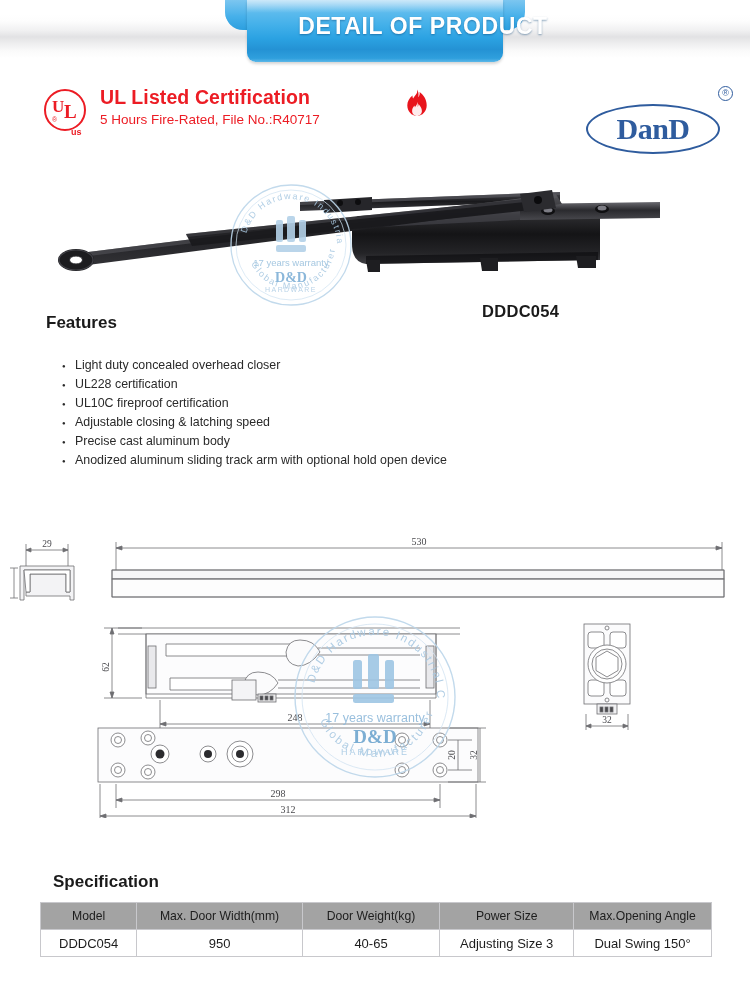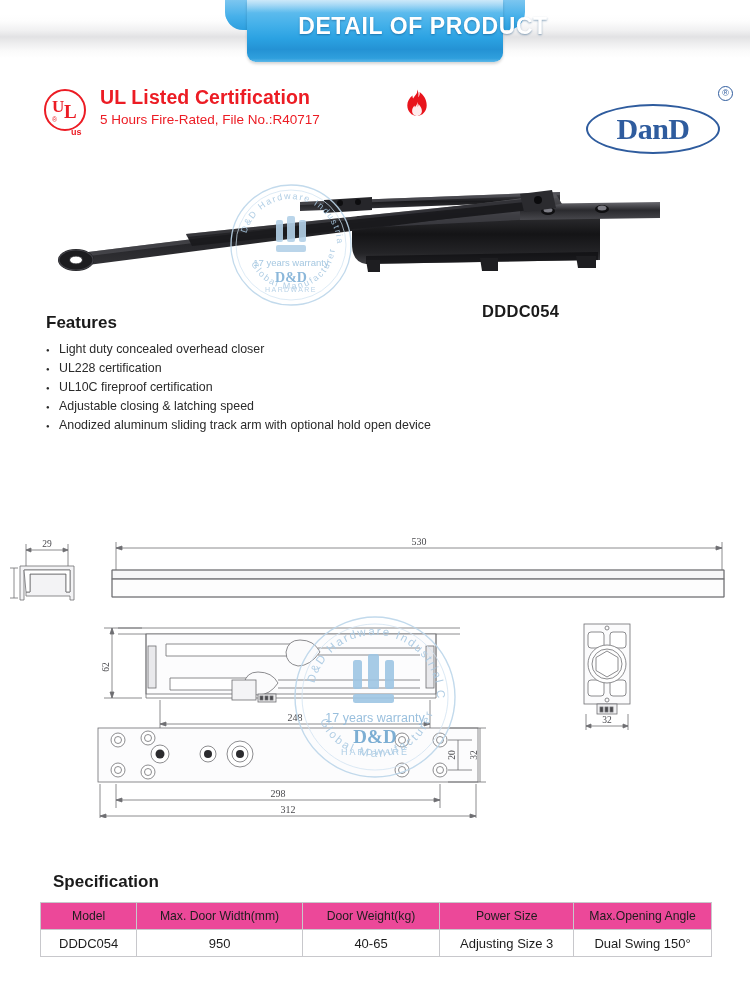--- a/index.html
+++ b/index.html
@@ -105,21 +105,21 @@
 
   
   .wm{position:absolute;pointer-events:none;opacity:.9;}
 
   
   .features-h{
     position:absolute;left:46px;top:313px;font-size:17px;font-weight:bold;color:#1a1a1a;
   }
   .features-list{
     position:absolute;left:46px;top:340px;width:600px;
-    list-style:none;margin:0;padding:0;
+    list-style:none;margin:16px;padding:0;
   }
   .features-list li{
     font-size:12.4px;color:#2a2a2a;line-height:19.1px;white-space:nowrap;
     position:relative;padding-left:13px;
   }
   .features-list li:before{
     content:"\25CF";position:absolute;left:0;top:0;font-size:6px;line-height:20px;color:#2a2a2a;
   }
 
   
@@ -132,21 +132,21 @@
   .spec-table{
     position:absolute;left:40px;top:902px;width:672px;
     border-collapse:collapse;
   }
   .spec-table th,.spec-table td{
     border:1px solid #c8c8cc;text-align:center;
     font-weight:normal;color:#1d1d1d;
     padding:0;height:26px;
     font-size:12.4px;
   }
-  .spec-table thead th{background:#ec4899;font-size:12.2px;}
+  .spec-table thead th{background:#a3a3a3;font-size:12.2px;}
   .spec-table tbody td{background:#ffffff;font-size:13px;}
   .c0{width:96px;} .c1{width:166px;} .c2{width:138px;} .c3{width:134px;} .c4{width:138px;}
 </style>
 </head>
 <body>
 
 <div class="banner-wrap">
   <div class="banner-bar"></div>
   <div class="ribbon">
     <div class="ribbon-tail left"></div>
@@ -265,20 +265,21 @@
 </svg>
 
 <div class="model-label">DDDC054</div>
 
 <div class="features-h">Features</div>
 <ul class="features-list">
   <li>Light duty concealed overhead closer</li>
   <li>UL228 certification</li>
   <li>UL10C fireproof certification</li>
   <li>Adjustable closing &amp; latching speed</li>
+  <li>Precise cast aluminum body</li>
   <li>Anodized aluminum sliding track arm with optional hold open device</li>
 </ul>
 
 <div class="drawing">
   <svg width="750" height="290" viewBox="0 0 750 290">
     <g stroke="#6e6e72" stroke-width="0.8" fill="none">
 
       <g>
         <path d="M20 38 L20 72 L24 72 L24 42 L70 42 L70 64 L66 64 L66 46 L30 46 L30 64 L26 64 L26 68 L70 68 L70 72 L74 72 L74 38 Z" fill="#f3f3f5"></path>
         <path d="M24 42 L70 42 L70 64 L66 64 L66 46 L30 46 L30 64 L26 64 Z" fill="#ffffff"></path>

